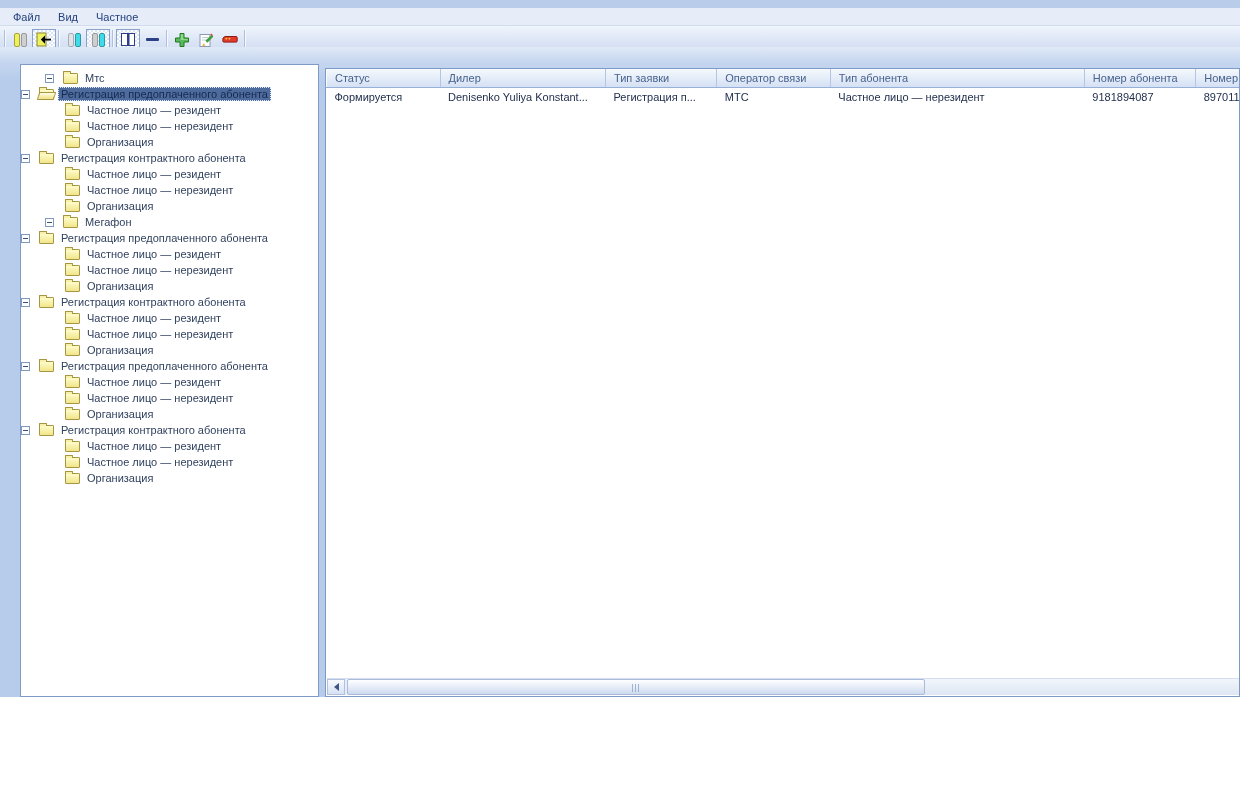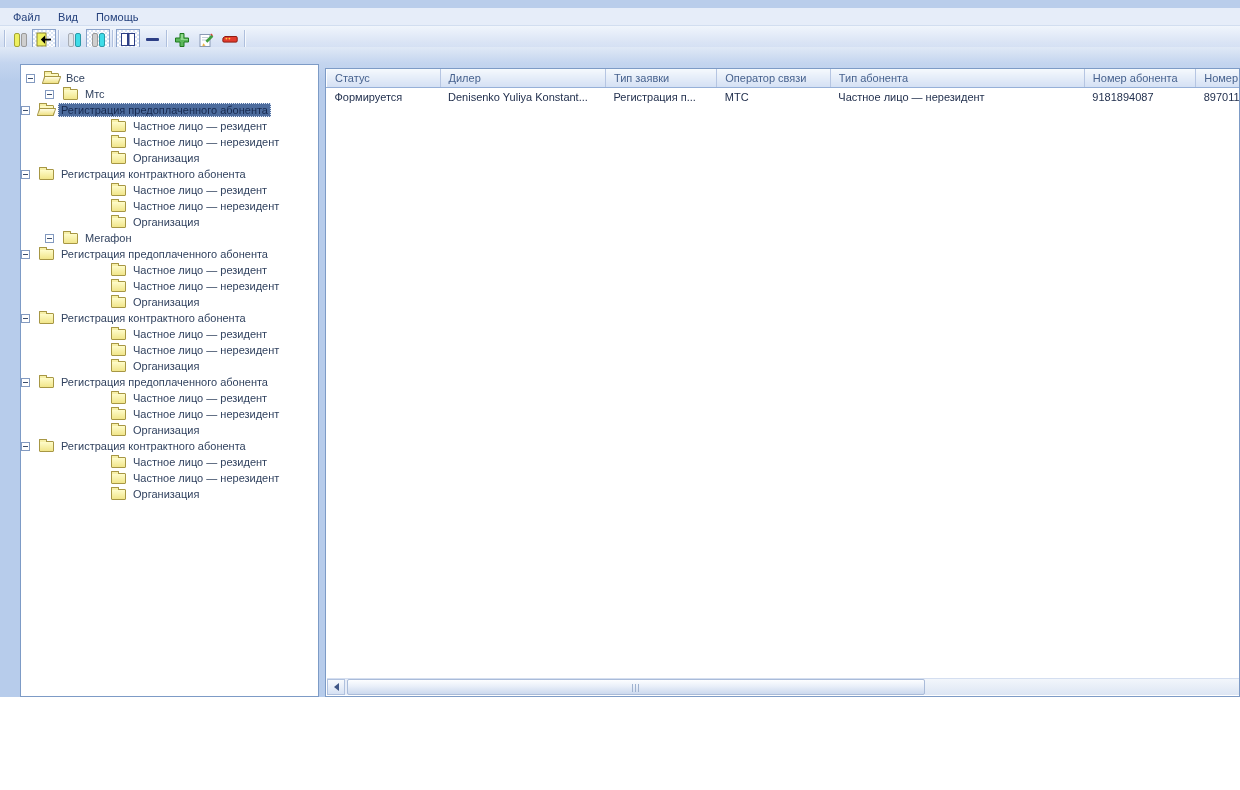--- a/index.html
+++ b/index.html
@@ -35,21 +35,21 @@
   .content { position:absolute; left:0; top:47px; right:0; bottom:0;
              background:linear-gradient(180deg,#e0e9f6 0px,#c4d5ef 16px,#b7cceb 34px,#b7cceb 100%); }
 
   .panel { position:absolute; background:#ffffff; border:1px solid #7d9bc6; }
   .tree-panel { left:20px; top:17px; width:299px; bottom:0; overflow:hidden; padding-top:5px; }
   .splitter { position:absolute; left:319px; top:17px; width:6px; bottom:0; }
   .table-panel { left:325px; top:21px; right:0; bottom:0; overflow:hidden; }
 
   
   .t-row { display:flex; align-items:center; height:16px; font-size:11px; color:#31425f; white-space:nowrap; cursor:default; }
-  .d0 { padding-left:5px; }  .d1 { padding-left:24px; }  .d2 { }  .d3 { padding-left:72px;align-items:center; }
+  .d0 { padding-left:5px; }  .d1 { padding-left:24px; }  .d2 { }  .d3 { padding-left:26px;align-items:center; }
   .exp { flex:none; width:9px; height:9px; border:1px solid #839ac0; background:#fff; margin-right:9px;
          display:flex; align-items:center; justify-content:center; }
   .exp i { display:block; width:5px; height:1px; background:#3c4e6e; }
   .leaf .exp { visibility:hidden; }
   .folder { position:relative; flex:none; width:15px; height:11px; margin:1px 4px 0 0;
             background:linear-gradient(#fefcca,#f1e58a); border:1px solid #a79744; border-radius:1px; }
   .folder::before { content:""; position:absolute; top:-3px; left:-1px; width:6px; height:2px;
             background:#f7f0a8; border:1px solid #a79744; border-bottom:none; border-radius:1px 1px 0 0; }
   .folder.open::after { content:""; position:absolute; left:-2px; right:-2px; top:2px; bottom:-1px;
             background:linear-gradient(#fffde4,#efe184); border:1px solid #a79744; transform:skewX(-18deg); border-radius:1px; }
@@ -80,21 +80,21 @@
   .sb-track-rest { flex:1; background:linear-gradient(180deg,#f2f6fb,#dde6f4); }
 </style>
 </head>
 <body>
 
 <div class="app">
 
   <div class="menubar">
     <span class="menu-item">Файл</span>
     <span class="menu-item">Вид</span>
-    <span class="menu-item">Помощь</span>
+    <span class="menu-item">Частное</span>
   </div>
 
   <div class="toolbar">
     <span class="tsep"></span>
     <span class="tbtn">
       <span class="ic bars">
           <i class="vbar yellow"></i>
           <i class="vbar grey"></i>
         </span>
     </span>
@@ -151,27 +151,20 @@
         <circle cx="5.4" cy="5.6" r="0.9" fill="#ffd23e"></circle>
         <circle cx="8.4" cy="5.6" r="0.9" fill="#ffd23e"></circle>
       </svg>
     </span>
     <span class="tsep"></span>
   </div>
 
   <div class="content">
 
     <div class="panel tree-panel">
-      <div class="t-row d0">
-        <span class="exp">
-            <i></i>
-          </span>
-        <span class="folder open"></span>
-        <span class="t-label">Все</span>
-      </div>
       <div class="t-row d1">
         <span class="exp">
             <i></i>
           </span>
         <span class="folder"></span>
         <span class="t-label">Мтс</span>
       </div>
       <div class="t-row d2 sel">
         <span class="exp">
             <i></i>

